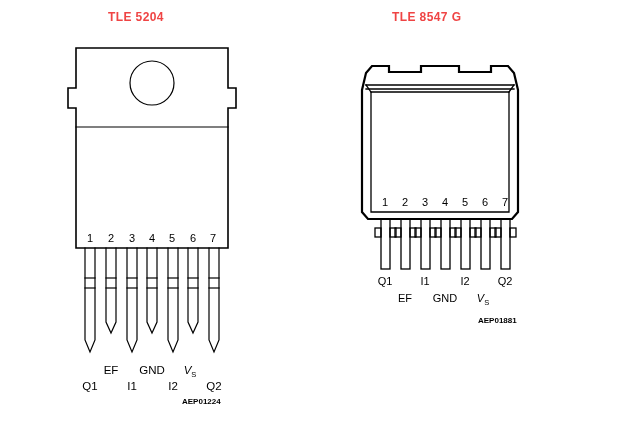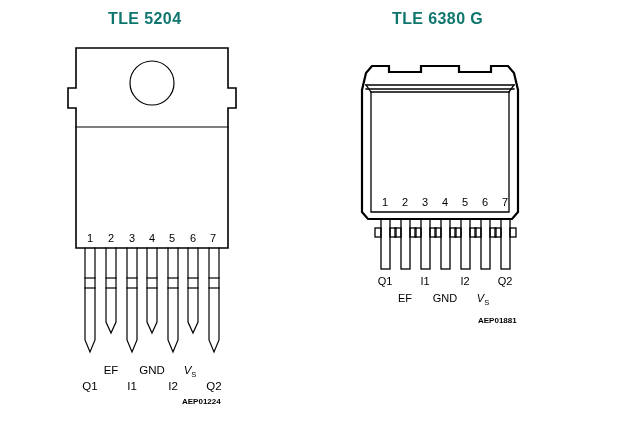--- a/index.html
+++ b/index.html
@@ -17,23 +17,23 @@
   }
   .stage {
     position: absolute;
     left: 0; top: 0;
     width: 622px;
     height: 424px;
   }
   .pkg-title {
     position: absolute;
     font-family: "Liberation Sans", sans-serif;
-    font-size: 16px;
+    font-size: 12px;
     font-weight: bold;
-    color: #0f766e;
+    color: #ef4444;
     letter-spacing: 0.4px;
     white-space: nowrap;
   }
   #title-left  { left: 108px; top: 10px; }
   #title-right { left: 392px; top: 10px; }
 
   svg.drawing {
     position: absolute;
     left: 0; top: 0;
     width: 622px;
@@ -80,21 +80,21 @@
   .gthick   { stroke-width: 2.2; }
   .gthin    { stroke-width: 1.3; }
 </style>
 </head>
 <body>
 
 <div class="stage">
 
   <div class="pkg-title" id="title-left">TLE 5204</div>
 
-  <div class="pkg-title" id="title-right">TLE 6380 G</div>
+  <div class="pkg-title" id="title-right">TLE 8547 G</div>
 
   <svg class="drawing" viewBox="0 0 622 424">
 
     <g>
 
       <path class="ln body-out" d="M 76,48 L 228,48 L 228,88 L 236,88 L 236,108 L 228,108 L 228,248 L 76,248 L 76,108 L 68,108 L 68,88 L 76,88 Z"></path>
     </g>
 
     <g>
       <line class="ln thin" x1="76" y1="127" x2="228" y2="127"></line>

